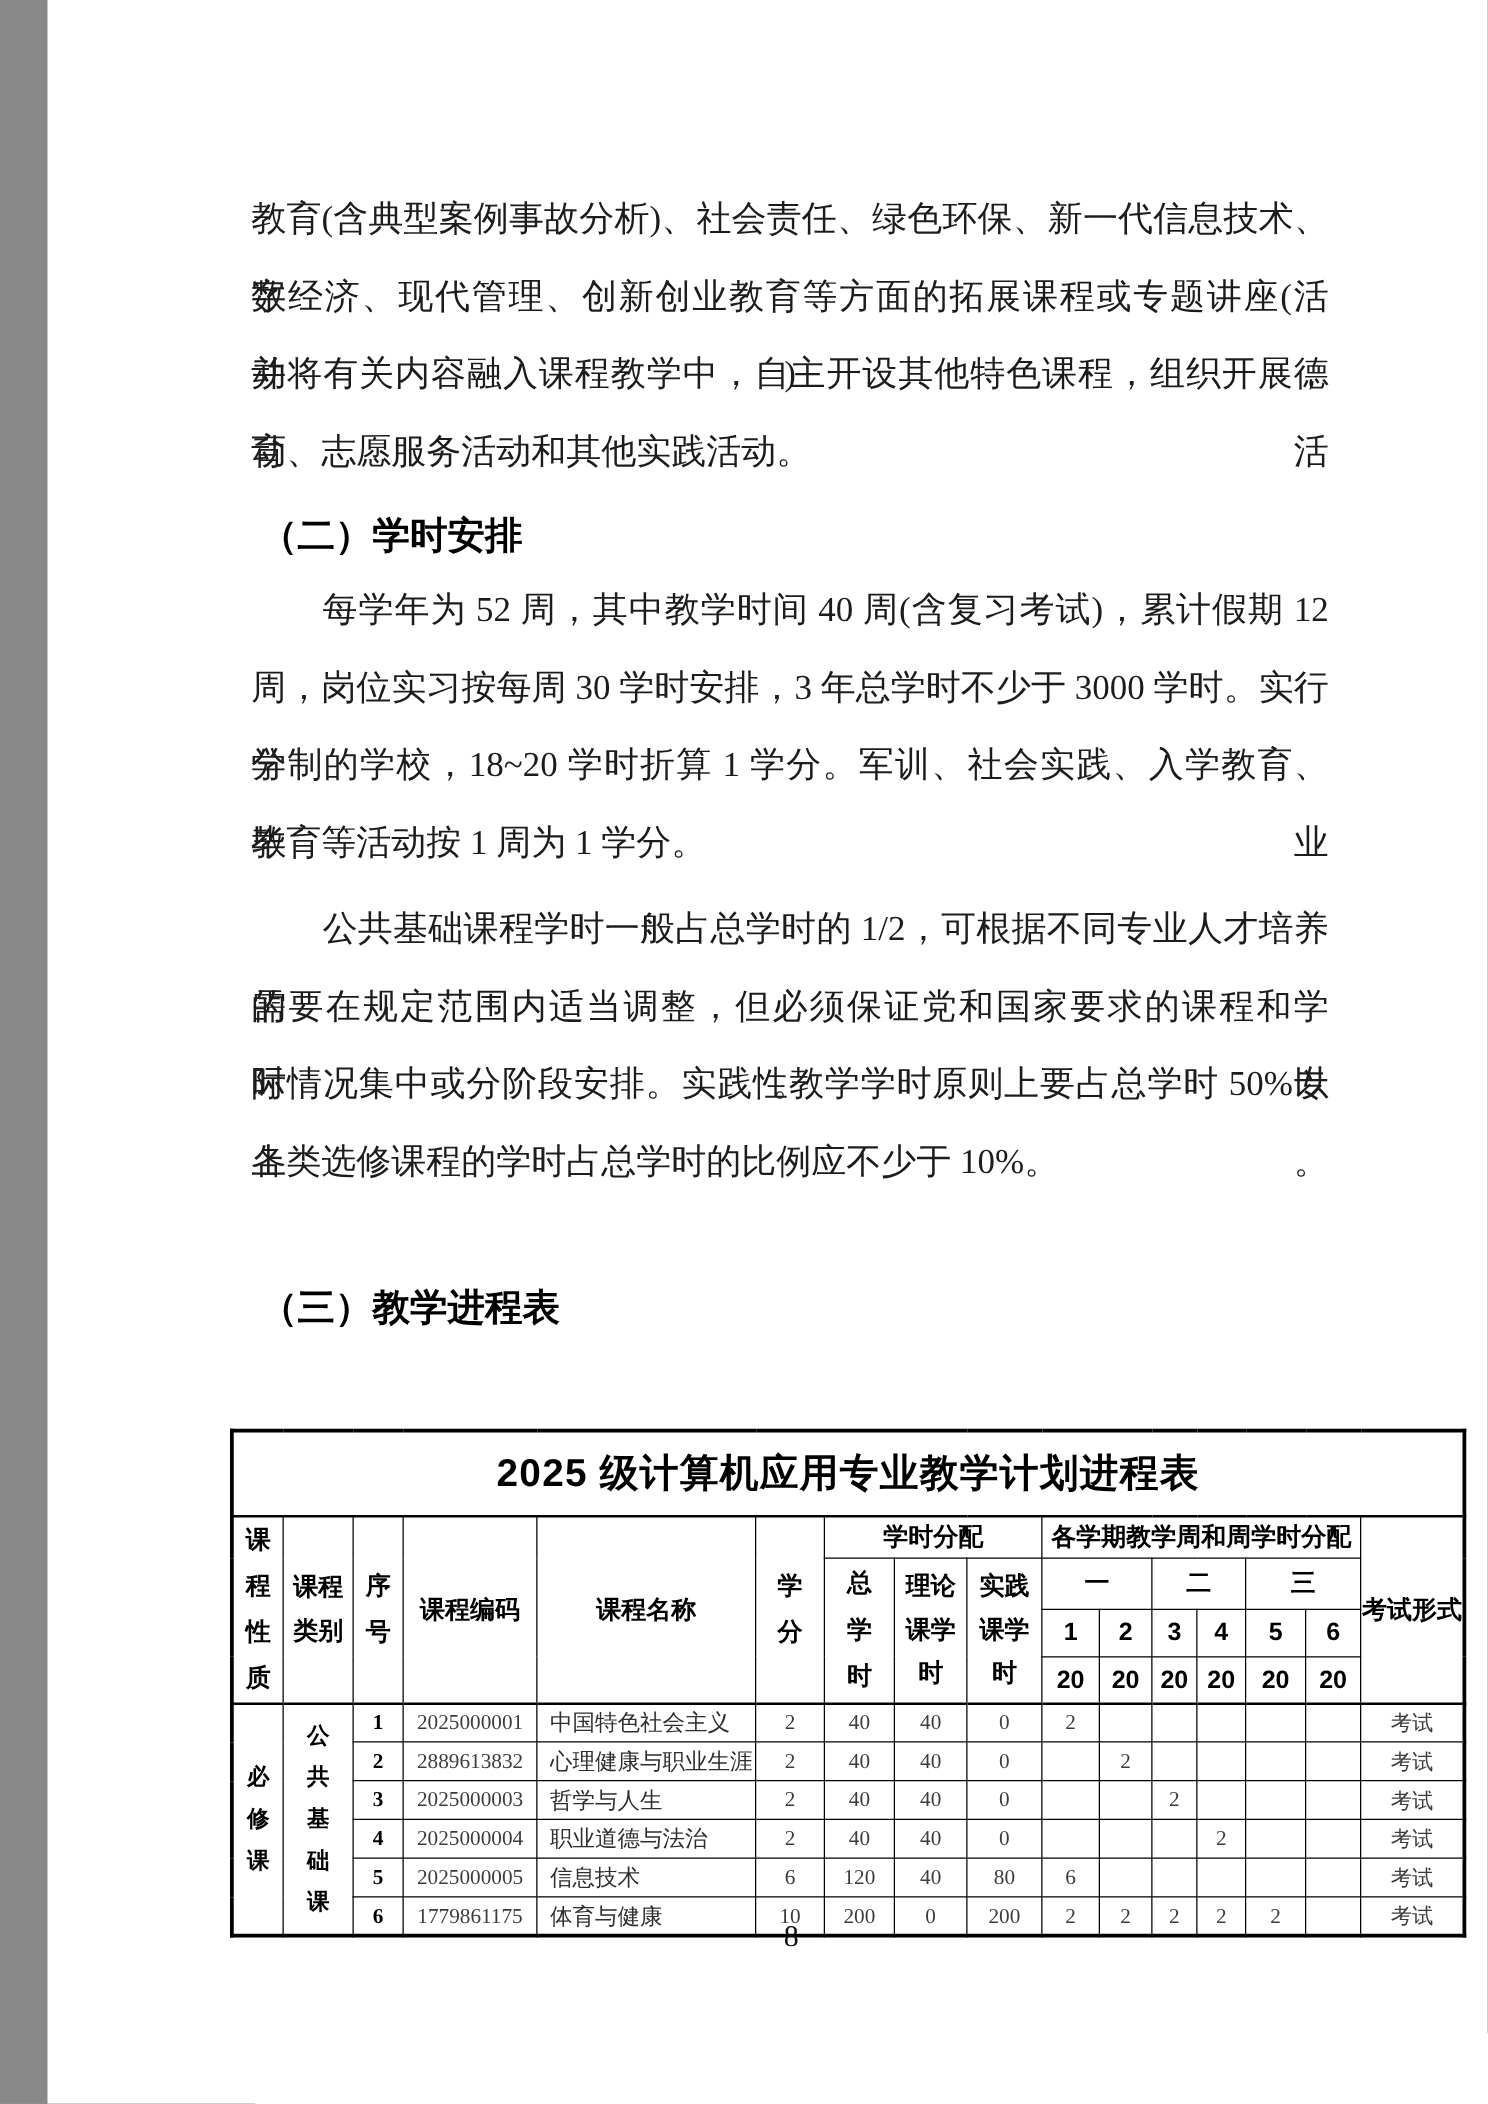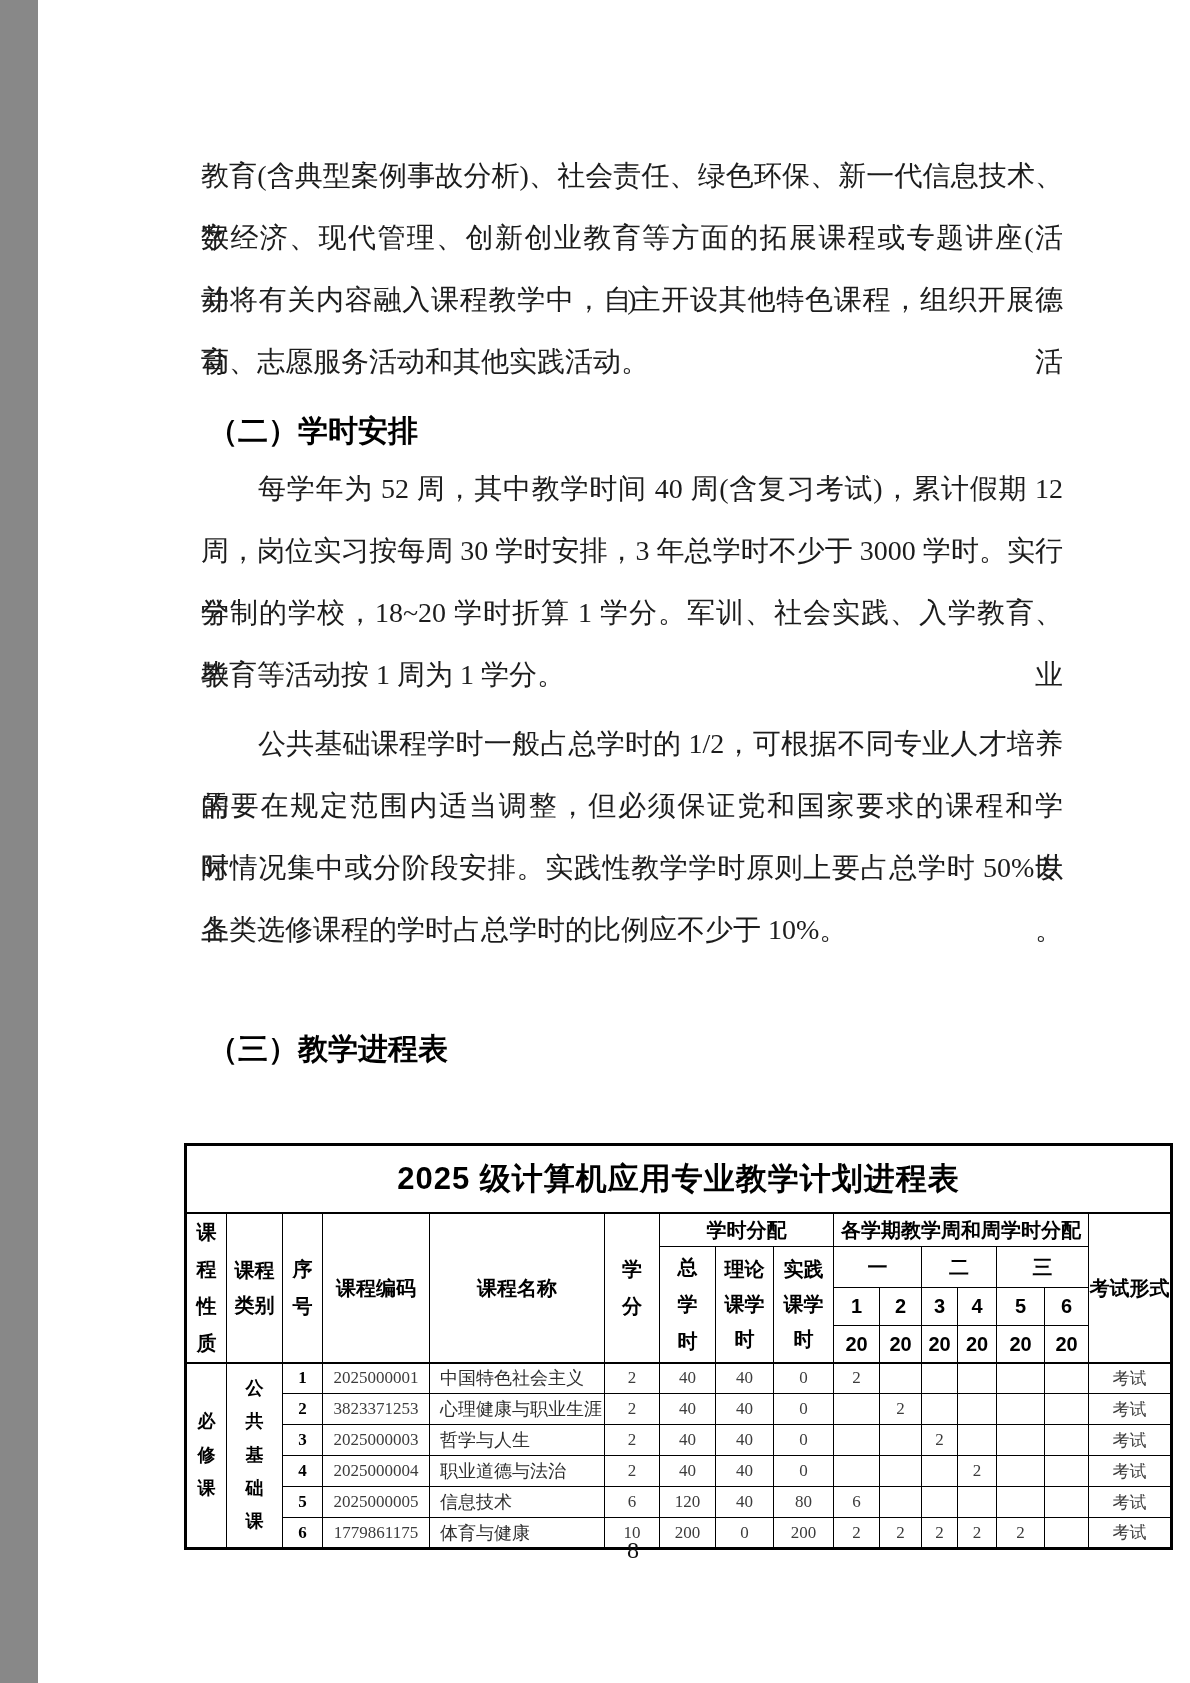--- a/index.html
+++ b/index.html
@@ -30,21 +30,21 @@
   }
   .jl { text-align-last: justify; white-space: normal; }
   .ind { text-indent: 57px; }
   .heading {
     position: absolute;
     left: 170px;
     height: 62px;
     line-height: 62px;
     font-size: 30px;
     font-weight: bold;
-    font-family: Liberation Serif, serif;
+    font-family: Liberation Mono, monospace;
     color: #000;
     white-space: nowrap;
   }
   
   table.plan {
     position: absolute;
     left: 146px;
     top: 1143px;
     width: 986px;
     border-collapse: collapse;
@@ -202,21 +202,21 @@
       <td class="dcell">2</td>
       <td class="dcell"></td>
       <td class="dcell"></td>
       <td class="dcell"></td>
       <td class="dcell"></td>
       <td class="dcell"></td>
       <td class="dcell">考试</td>
     </tr>
     <tr class="drow">
       <td class="seq-cell">2</td>
-      <td class="dcell">3823371253</td>
+      <td class="dcell">2889613832</td>
       <td class="dcell name-cell">心理健康与职业生涯</td>
       <td class="dcell">2</td>
       <td class="dcell">40</td>
       <td class="dcell">40</td>
       <td class="dcell">0</td>
       <td class="dcell"></td>
       <td class="dcell">2</td>
       <td class="dcell"></td>
       <td class="dcell"></td>
       <td class="dcell"></td>

